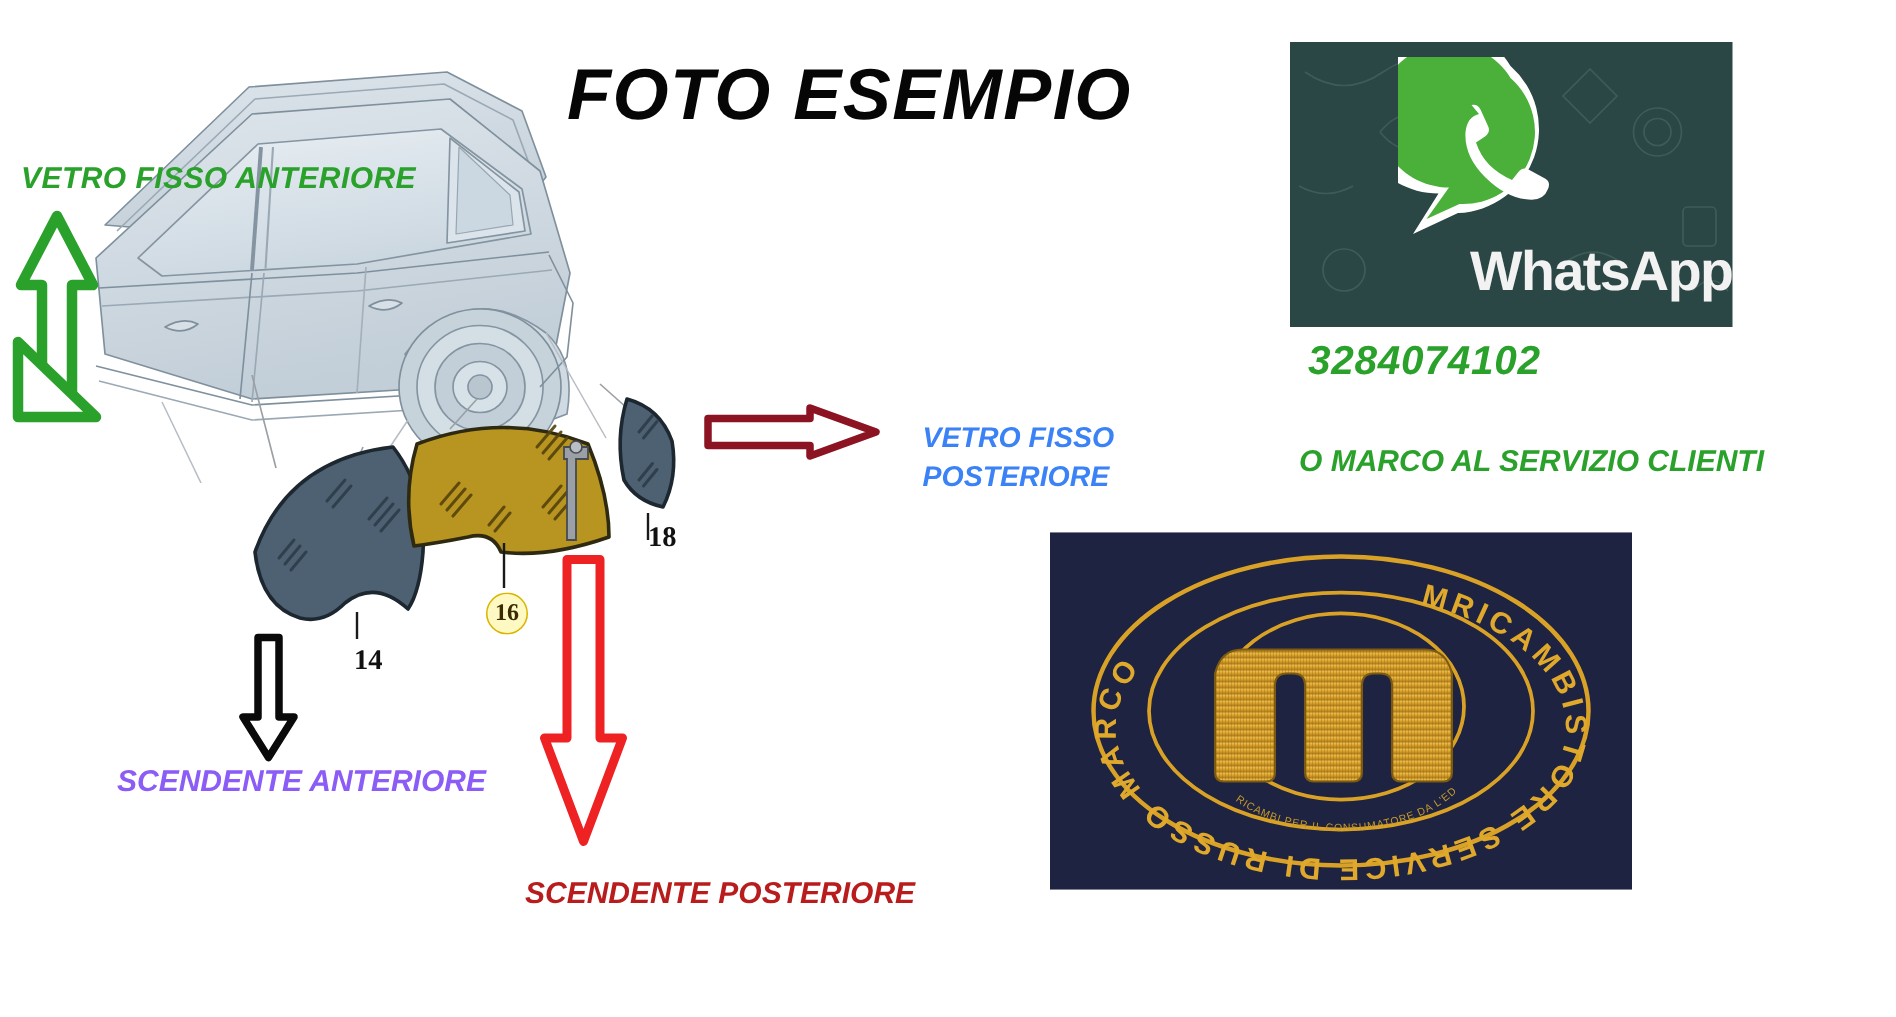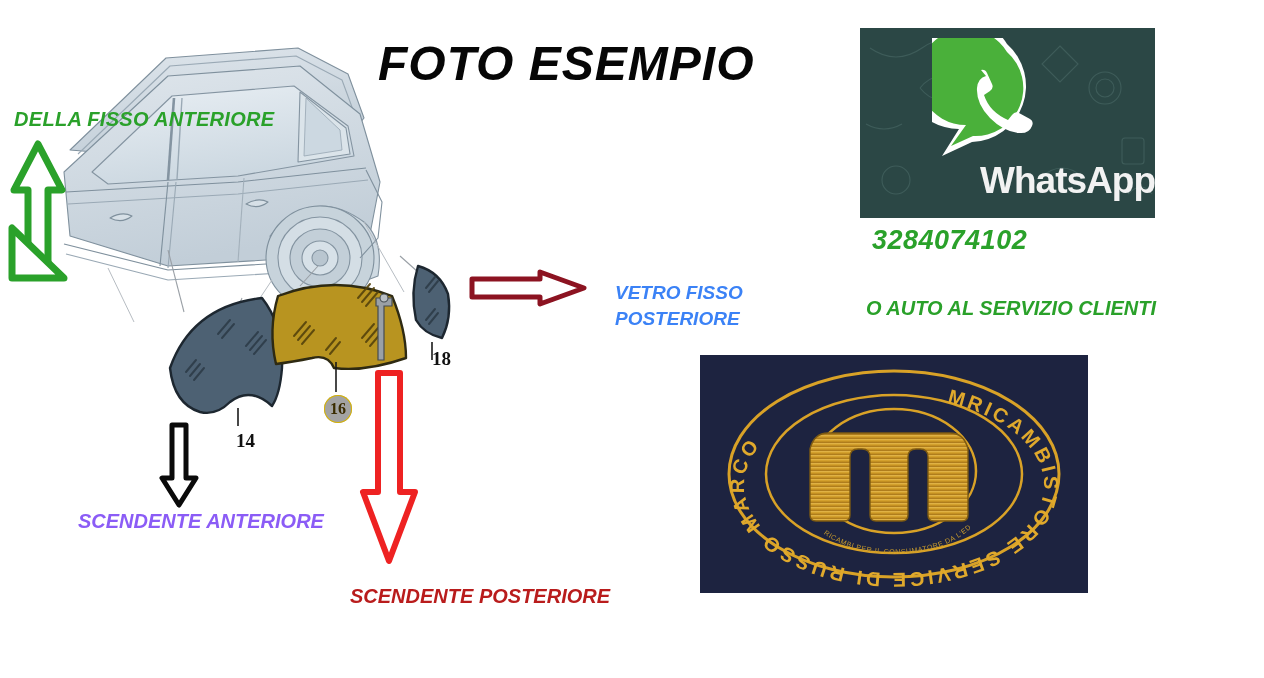--- a/index.html
+++ b/index.html
@@ -29,21 +29,21 @@
   
   #parts{left:150px; top:250px; width:350px; height:200px;}
 
   
   .pnum{font-family:"Liberation Serif",serif;font-weight:bold;color:#111;}
   #num14{left:236px; top:430px; font-size:19px;}
   #num17{left:379px; top:395px; font-size:19px;}
   #num18{left:432px; top:348px; font-size:19px;}
   #num16{
     left:324px; top:395px; width:28px; height:28px; border-radius:50%;
-    background:#a3a3a3; color:#3a2c00; font-size:16px; font-weight:bold;
+    background:#fef9c3; color:#3a2c00; font-size:16px; font-weight:bold;
     display:flex;align-items:center;justify-content:center;
     font-family:"Liberation Serif",serif;
     box-shadow:inset 0 0 0 1px #d8b400;
   }
 
   
   #wa-box{
     left:860px; top:28px; width:295px; height:190px;
     background:#2b4745; overflow:hidden;
   }
@@ -197,21 +197,21 @@
   </svg>
 
   <svg class="abs arrowsvg" id="arr-red" viewBox="0 0 62 200">
     <path d="M20 5 L42 5 L42 124 L57 124 L31 193 L5 124 L20 124 Z" fill="#ffffff" stroke="#ee2222" stroke-width="6" stroke-linejoin="round"></path>
   </svg>
 
   <svg class="abs arrowsvg" id="arr-darkred" viewBox="0 0 120 40">
     <path d="M4 11 L72 11 L72 4 L116 20 L72 36 L72 29 L4 29 Z" fill="#ffffff" stroke="#8c1321" stroke-width="5" stroke-linejoin="round"></path>
   </svg>
 
-  <div class="abs anno" id="lbl-vetro-ant">DELLA FISSO ANTERIORE</div>
+  <div class="abs anno" id="lbl-vetro-ant">VETRO FISSO ANTERIORE</div>
   <div class="abs anno" id="lbl-vetro-post">VETRO FISSO
 POSTERIORE</div>
   <div class="abs anno" id="lbl-scend-ant">SCENDENTE ANTERIORE</div>
   <div class="abs anno" id="lbl-scend-post">SCENDENTE POSTERIORE</div>
 
   <div class="abs" id="wa-box">
     <svg class="tex" viewBox="0 0 295 190">
       <g fill="none" stroke="#9fc9c3" stroke-width="1.1">
         <circle cx="245" cy="60" r="16"></circle>
           <circle cx="245" cy="60" r="9"></circle>
@@ -227,21 +227,21 @@
     </svg>
     <svg id="wa-logo" viewBox="0 0 150 125">
       <path d="M75 6 a56 56 0 1 0 -48 85 L10 118 L40 104 A56 56 0 0 0 75 6 Z" fill="#ffffff"></path>
       <path d="M75 14 a48 48 0 1 0 -41 73 L19 108 L41 98 A48 48 0 0 0 75 14 Z" fill="#4ab03a"></path>
       <path d="M54 38 q-8 2 -9 12 q-1 16 13 30 q14 14 29 15 q10 1 13 -7 q2 -5 -2 -7 l-11 -6 q-4 -2 -7 2 l-4 5 q-9 -4 -15 -10 q-6 -6 -9 -15 l6 -4 q4 -3 2 -7 l-5 -11 q-2 -4 -6 -3 Z" fill="#ffffff"></path>
     </svg>
     <div id="wa-word">WhatsApp</div>
   </div>
 
   <div class="abs contact" id="phone">3284074102</div>
-  <div class="abs contact" id="ctc2">O AUTO AL SERVIZIO CLIENTI</div>
+  <div class="abs contact" id="ctc2">O MARCO AL SERVIZIO CLIENTI</div>
 
   <div class="abs" id="logo-box">
     <svg viewBox="0 0 388 238" width="388" height="238">
       <defs>
         <path id="ringpath" d="M194 42 a150 88 0 0 1 0 176 a150 88 0 0 1 0 -176"></path>
         <linearGradient id="goldg" x1="0" y1="0" x2="0" y2="1">
           <stop offset="0" stop-color="#f0c457"></stop>
           <stop offset=".45" stop-color="#d9a227"></stop>
           <stop offset="1" stop-color="#a8761a"></stop>
         </linearGradient>

